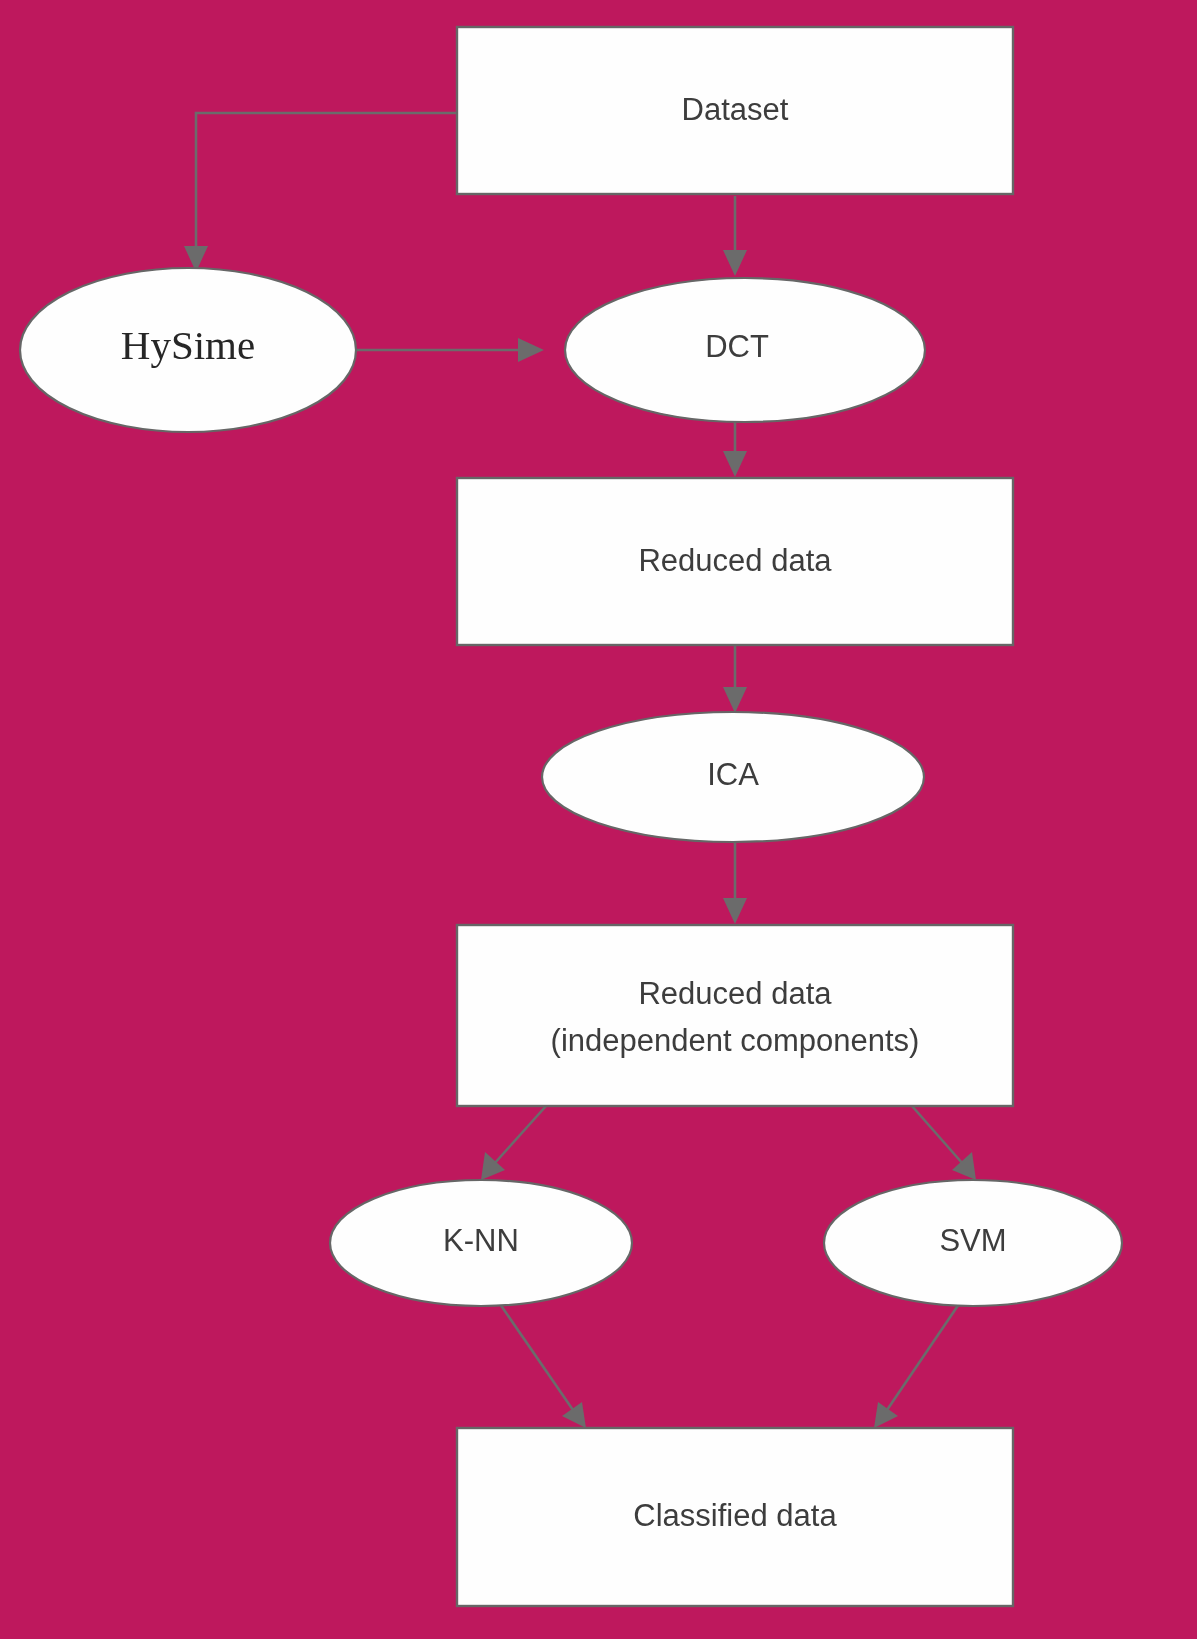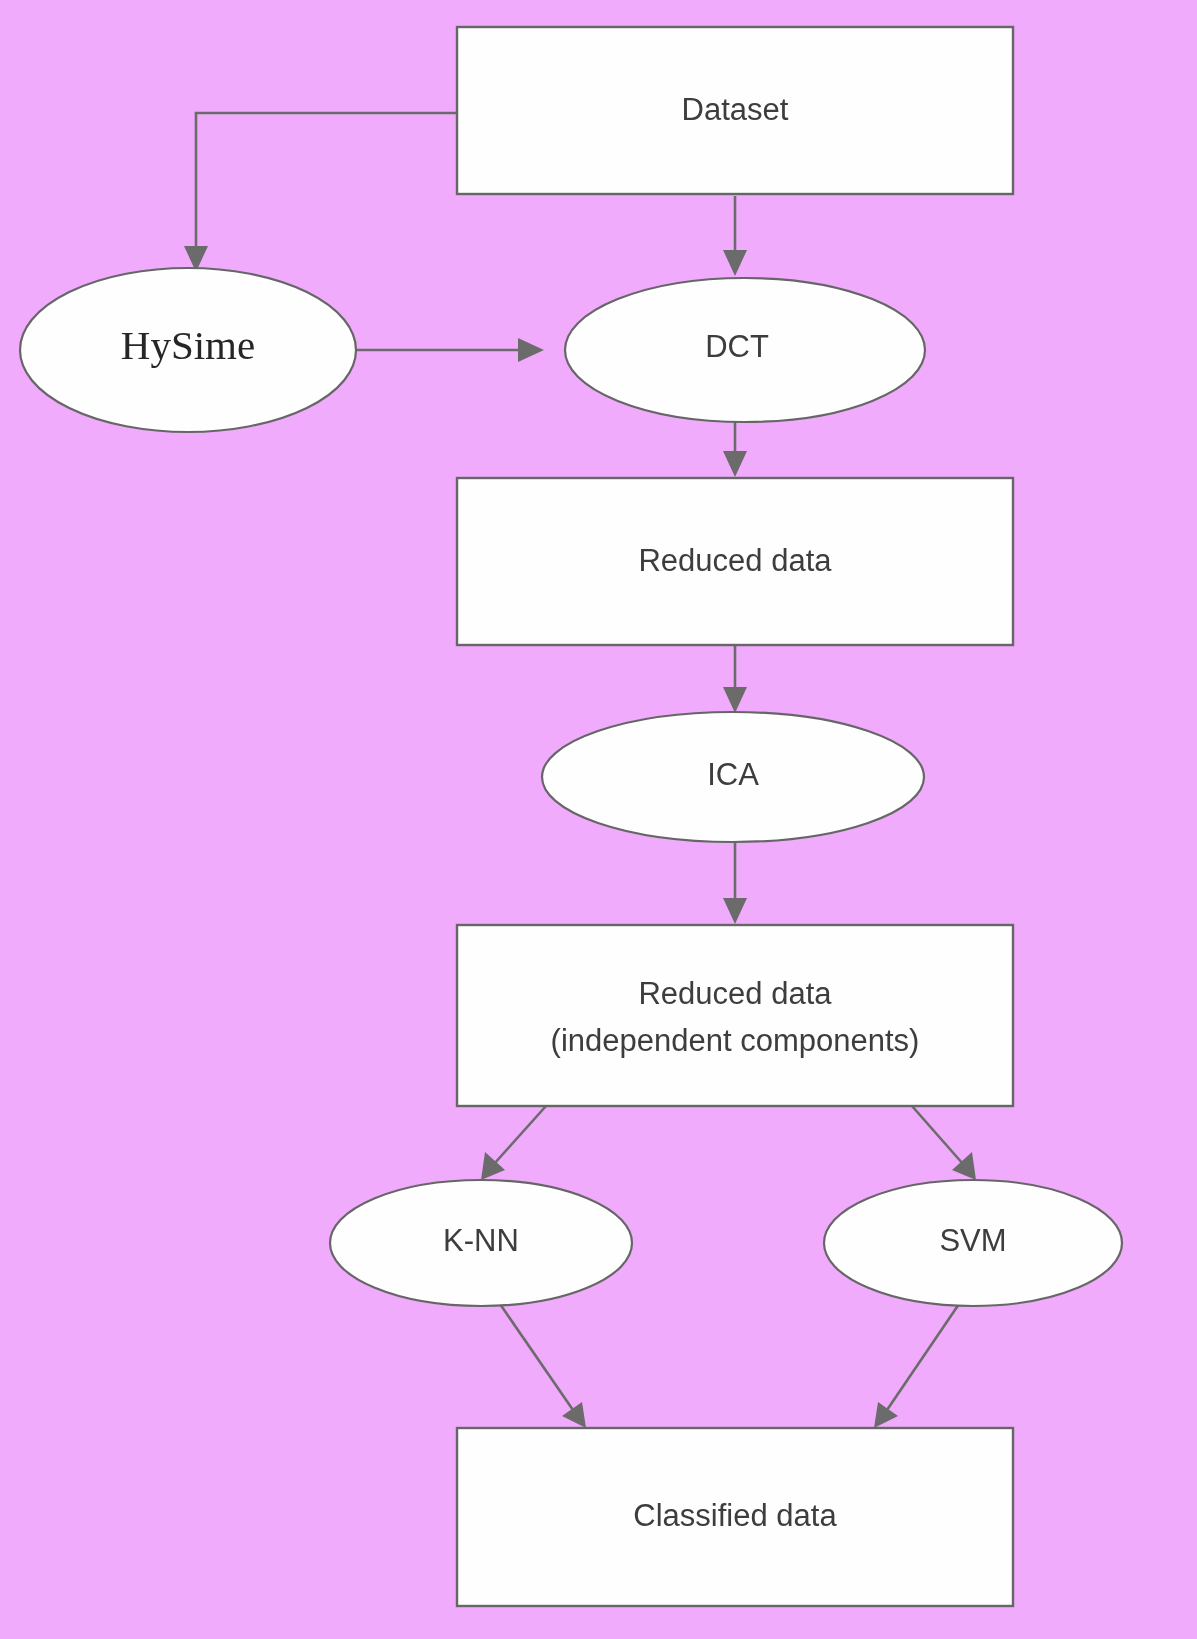--- a/index.html
+++ b/index.html
@@ -12,21 +12,21 @@
     width: 1197px;
     height: 1639px;
     font-family: "Liberation Sans", sans-serif;
     -webkit-font-smoothing: antialiased;
   }
   #canvas {
     position: relative;
     width: 1197px;
     height: 1639px;
     overflow: hidden;
-    background: #f0abfc;
+    background: #be185d;
   }
   #diagram-svg {
     position: absolute;
     left: 0;
     top: 0;
     width: 1197px;
     height: 1639px;
     display: block;
   }
   .node-shape {

